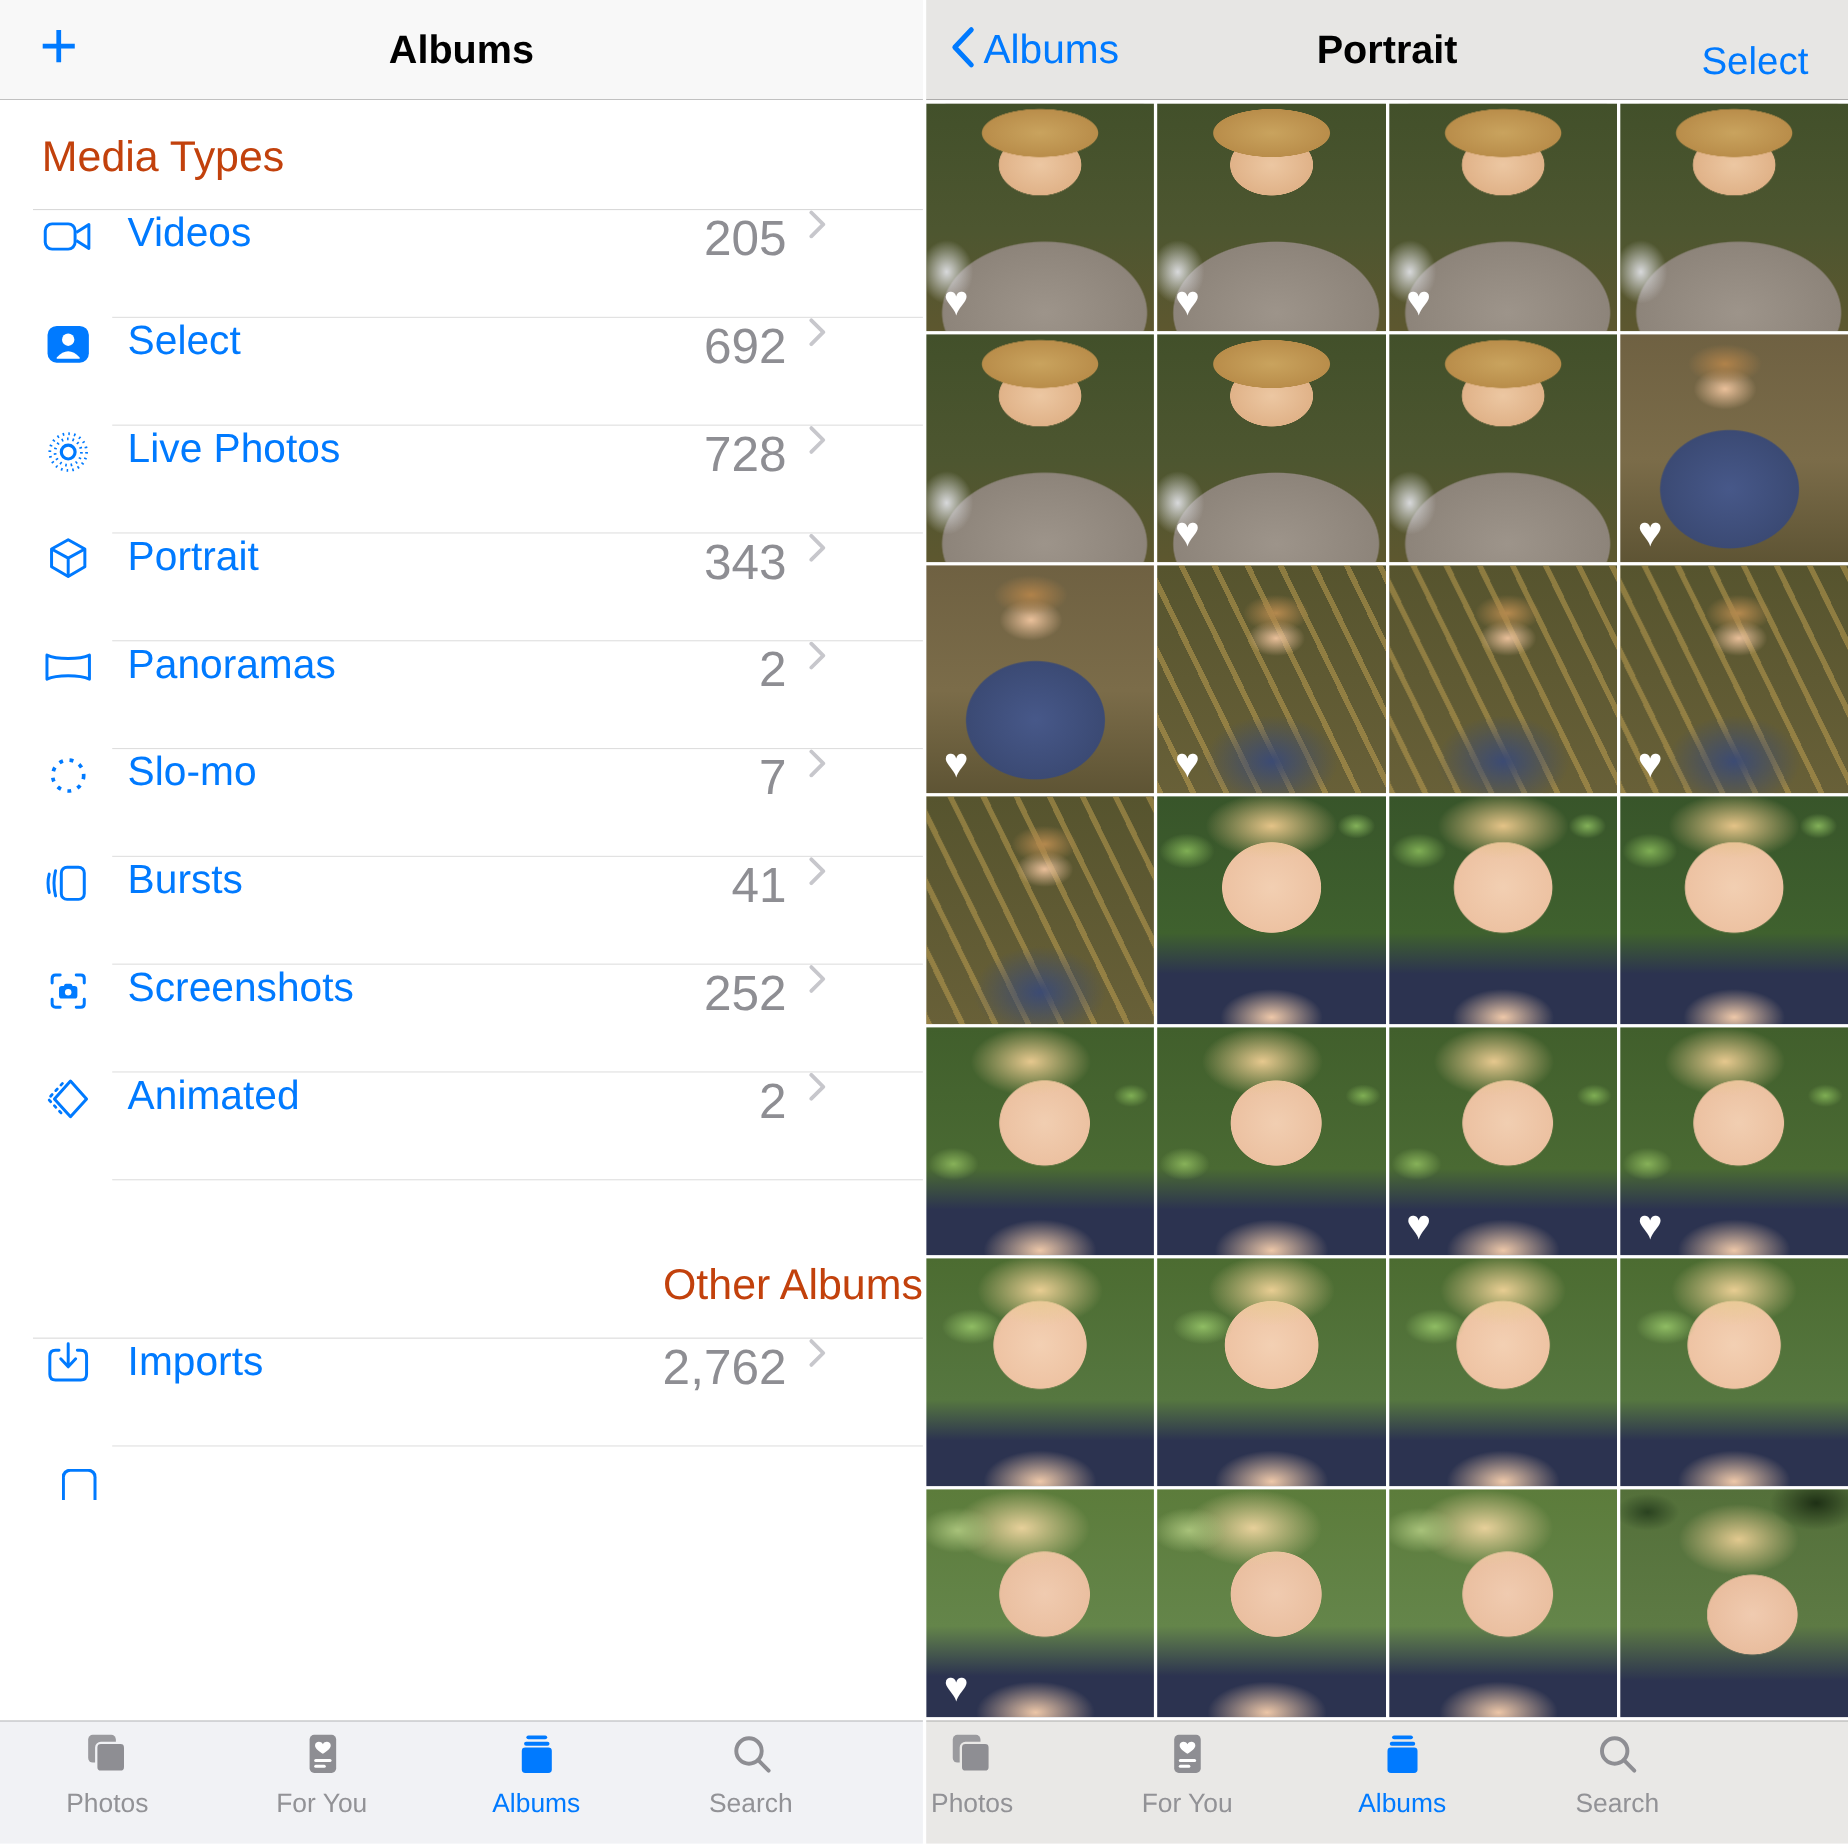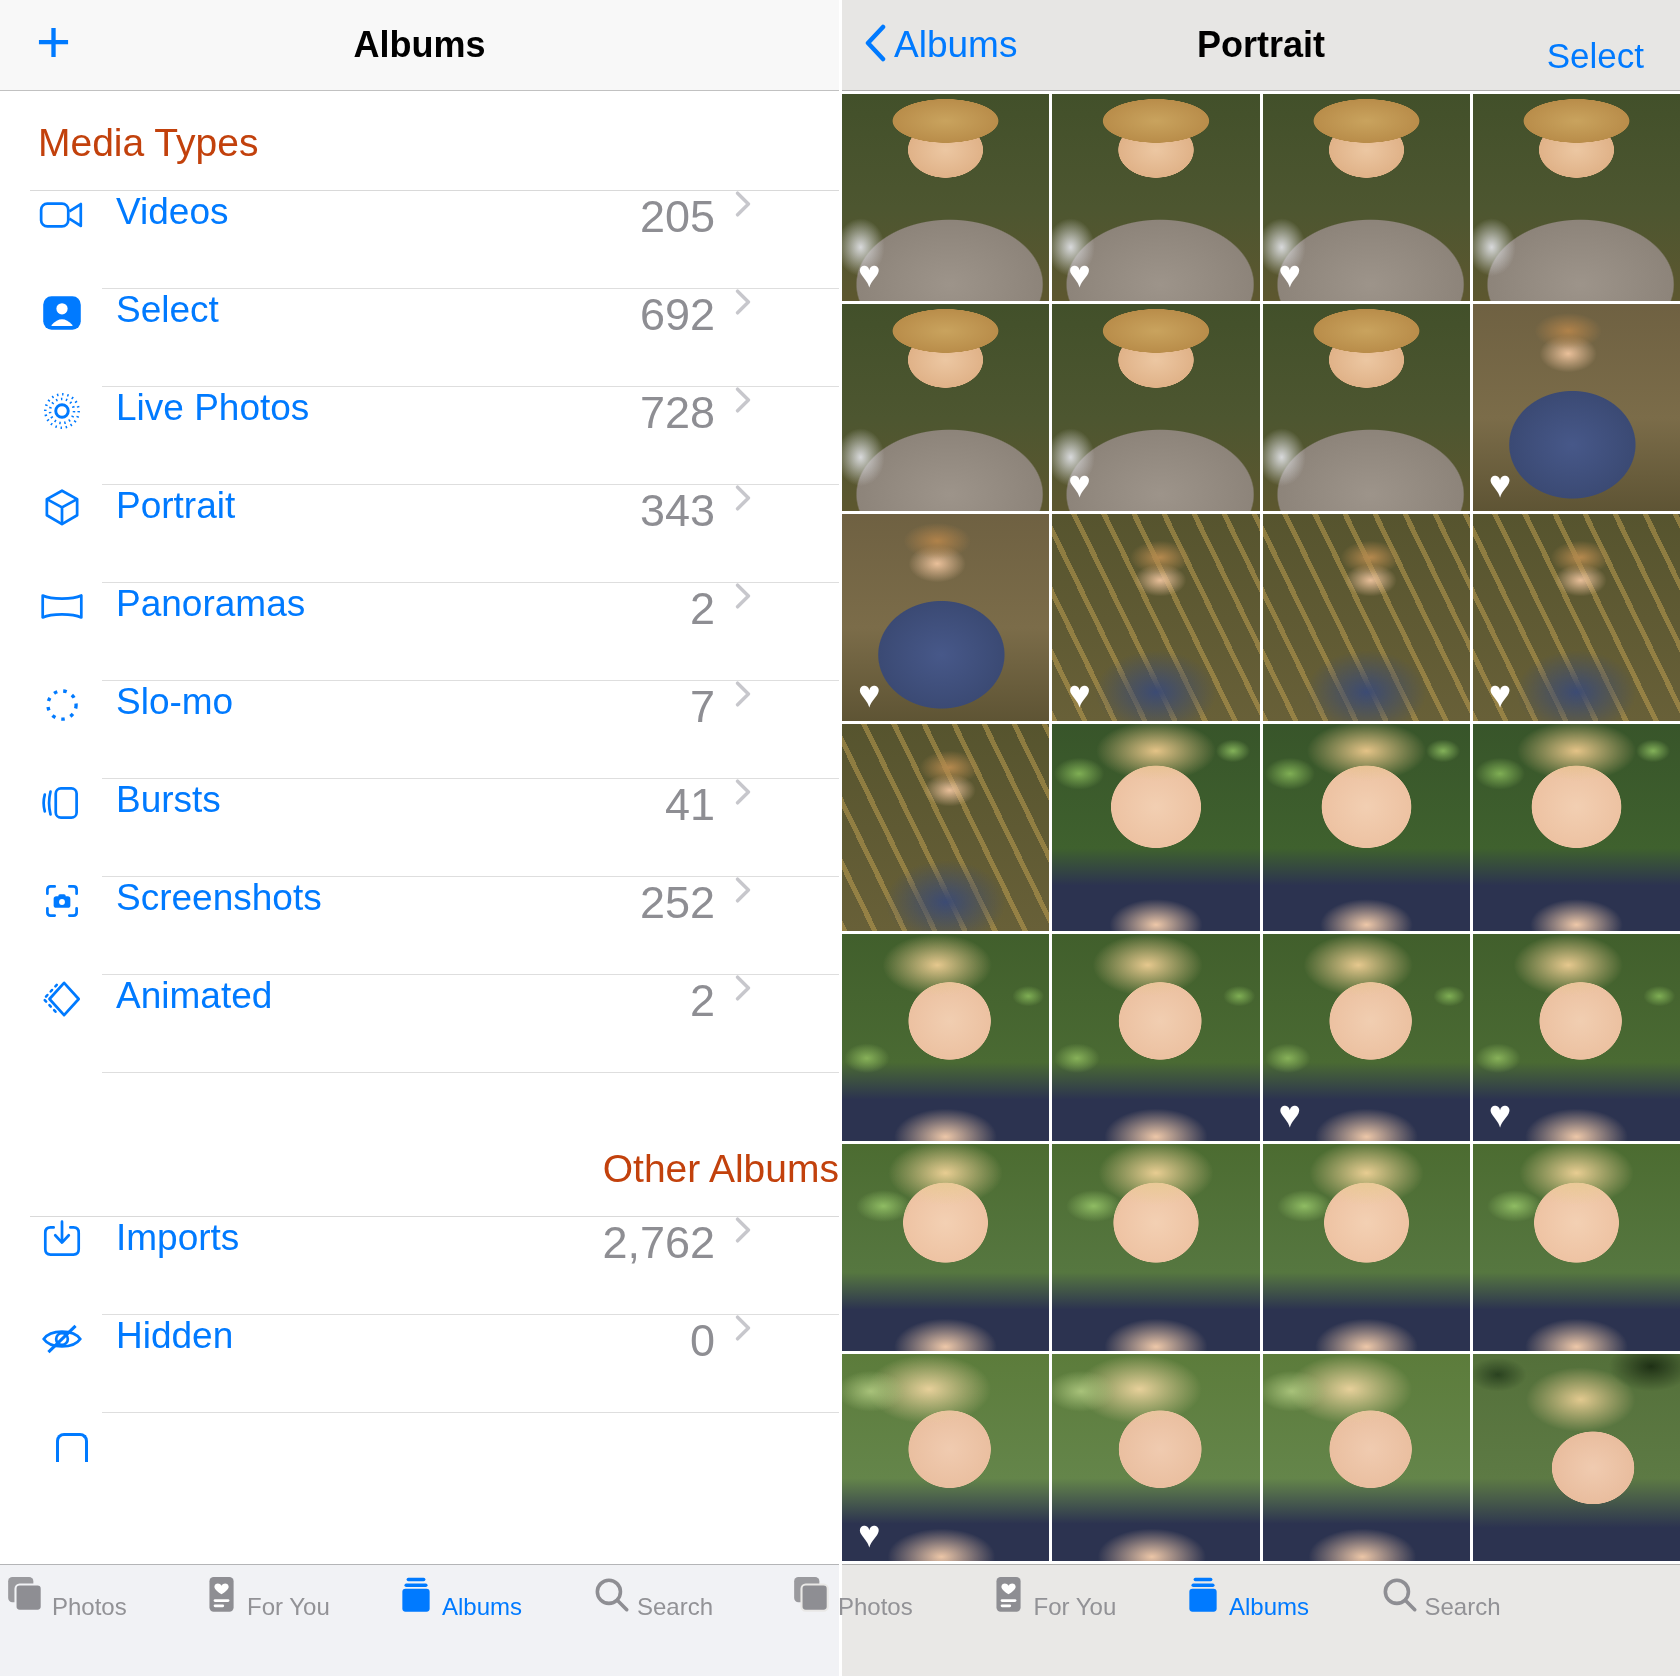--- a/index.html
+++ b/index.html
@@ -95,21 +95,21 @@
     radial-gradient(34% 30% at 58% 55%, #f0cbb0 0%, #e9bd9e 58%, rgba(0,0,0,0) 59%),
     linear-gradient(180deg,#54703a 0%,#5d7a44 60%,#2c3350 84%,#2c3350 100%);}
 
   
   .tabbar{position:absolute;left:0;right:0;bottom:0;height:112px;border-top:1px solid rgba(0,0,0,0.25);box-sizing:border-box;padding-top:10px;}
   .tabbar.tb-left{background:#f1f2f5;}
   .tabbar.tb-right{background:#e9e8e6;}
   .titems{display:flex;}
   .tb-left .titems{width:780px;}
   .tb-right .titems{width:782px;margin-left:-56px;}
-  .titem{flex:1;display:flex;align-items:flex-end;}
+  .titem{flex:1;display:flex;flex-direction:column;align-items:center;}
   .tlabel{font-size:24px;color:#929296;margin-top:4px;}
   .titem.active .tlabel{color:#007aff;}
 </style>
 </head>
 <body>
 
 <div class="panel panel-left">
 
   <div class="lnav">
     <span class="add-btn">+</span>
@@ -277,36 +277,20 @@
     </span>
     <span class="rlabel">Imports</span>
     <span class="rcount">2,762</span>
     <span class="rchev">
         <svg width="16" height="26" viewBox="0 0 14 24">
           <path d="M2 2 L12 12 2 22" fill="none" stroke="#c7c7cc" stroke-width="3.2" stroke-linecap="round" stroke-linejoin="round"></path>
         </svg>
       </span>
   </div>
 
-  <div class="mrow">
-    <span class="ricon">
-      <svg width="48" height="48" viewBox="0 0 46 46">
-          <path d="M5.5 23 C12 13.5 34 13.5 40.5 23 C34 32.5 12 32.5 5.5 23 Z" fill="none" stroke="#007aff" stroke-width="2.6"></path>
-          <circle cx="23" cy="23" r="5.6" fill="none" stroke="#007aff" stroke-width="2.6"></circle>
-          <path d="M10 35.5 36 10.5" fill="none" stroke="#007aff" stroke-width="3"></path>
-        </svg>
-    </span>
-    <span class="rlabel">Hidden</span>
-    <span class="rcount">0</span>
-    <span class="rchev">
-        <svg width="16" height="26" viewBox="0 0 14 24">
-          <path d="M2 2 L12 12 2 22" fill="none" stroke="#c7c7cc" stroke-width="3.2" stroke-linecap="round" stroke-linejoin="round"></path>
-        </svg>
-      </span>
-  </div>
 
   <div class="partial-icon"></div>
 
   <div class="tabbar tb-left">
     <div class="titems">
       <div class="titem">
         <span><svg width="52" height="42" viewBox="0 0 46 40">
               <rect x="6" y="2" width="24" height="24" rx="4" fill="#9a9a9e"></rect>
               <rect x="13" y="9" width="25" height="25" rx="4" fill="#8e8e93" stroke="#f1f2f5" stroke-width="2"></rect>
             </svg></span>

